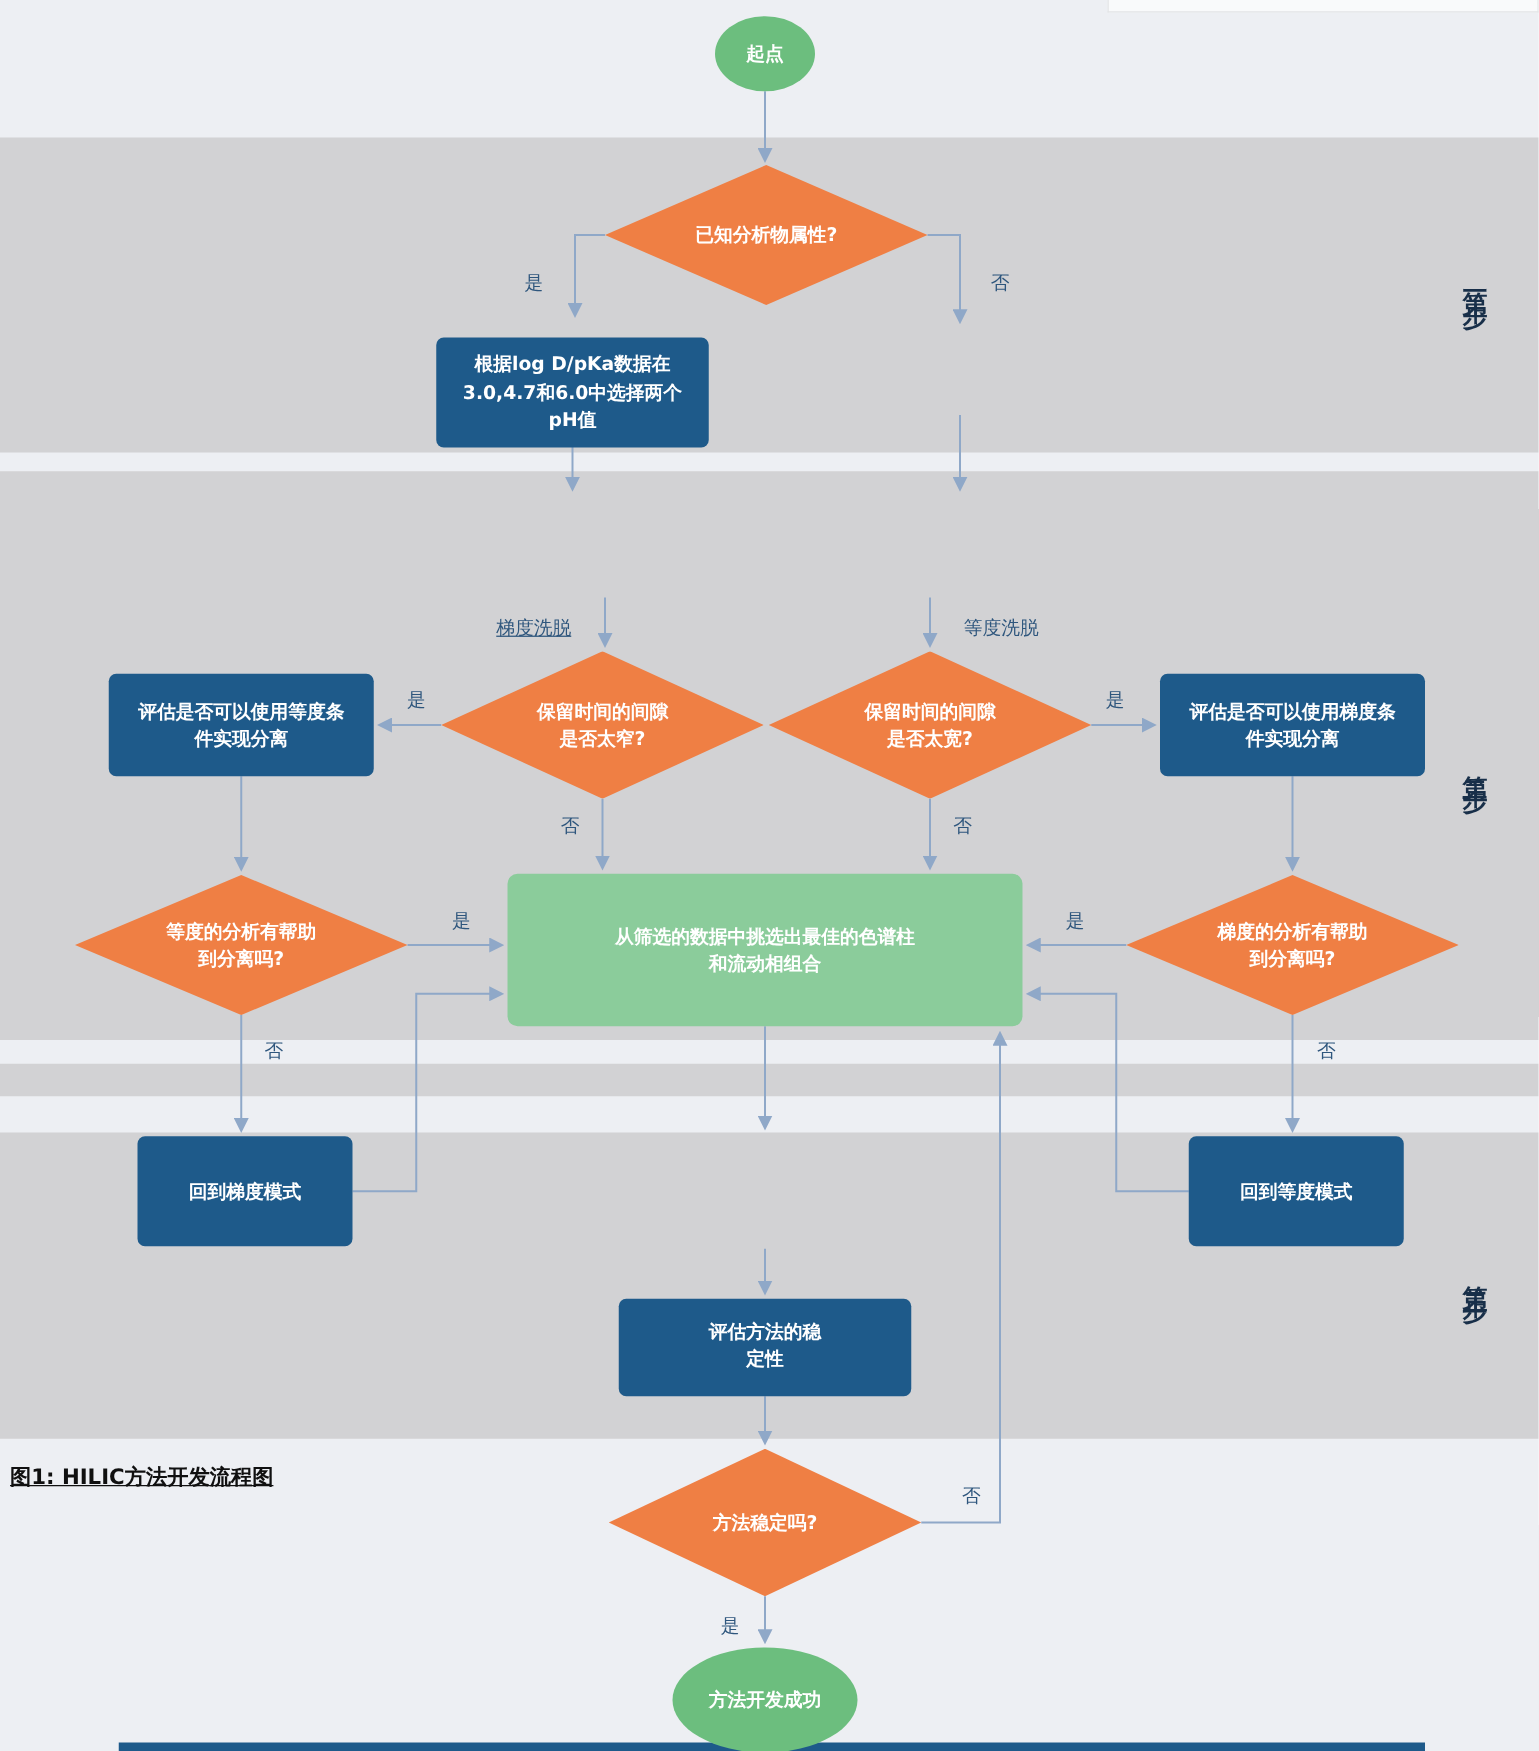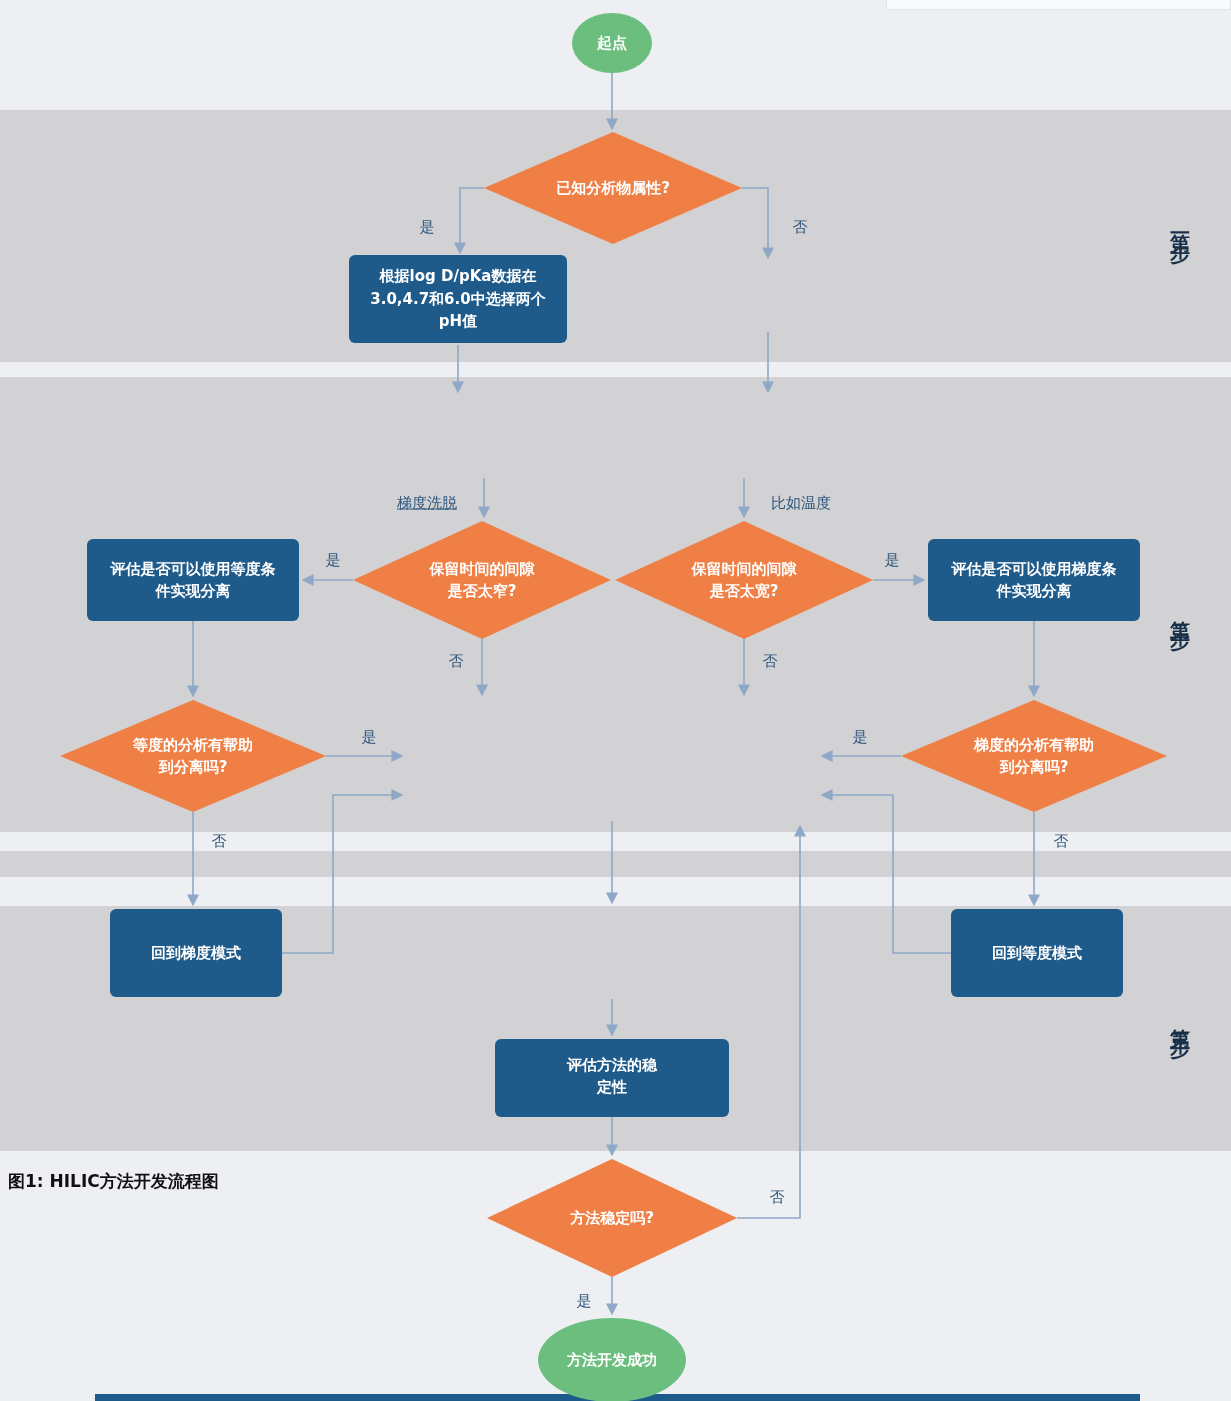--- a/index.html
+++ b/index.html
@@ -66,65 +66,67 @@
       <path d="M612 1117 L612 1154" marker-end="url(#arrow)"></path>
       <path d="M737 1218 L800 1218 L800 827" marker-end="url(#arrow)"></path>
       <path d="M612 1277 L612 1313" marker-end="url(#arrow)"></path>
     </g>
   </svg>
 
   <div class="node ellipse" style="left:572px;top:13px;width:80px;height:60px;">起点</div>
 
   <div class="node diamond" style="left:484px;top:132px;width:258px;height:112px;">已知分析物属性?</div>
 
-  <div class="node rect" style="left:349px;top:255px;width:218px;height:88px;text-align:center;">根据log D/pKa数据在
+  <div class="node rect" style="left:349px;top:270px;width:218px;height:88px;text-align:center;">根据log D/pKa数据在
 3.0,4.7和6.0中选择两个
 pH值</div>
 
 
   <div class="node diamond" style="left:353px;top:521px;width:258px;height:118px;">保留时间的间隙
 是否太窄?</div>
   <div class="node diamond" style="left:615px;top:521px;width:258px;height:118px;">保留时间的间隙
 是否太宽?</div>
 
   <div class="node rect" style="left:87px;top:539px;width:212px;height:82px;">评估是否可以使用等度条
 件实现分离</div>
   <div class="node rect" style="left:928px;top:539px;width:212px;height:82px;">评估是否可以使用梯度条
 件实现分离</div>
 
   <div class="node diamond" style="left:60px;top:700px;width:266px;height:112px;">等度的分析有帮助
 到分离吗?</div>
   <div class="node diamond" style="left:901px;top:700px;width:266px;height:112px;">梯度的分析有帮助
 到分离吗?</div>
 
+  <div class="node green-rect" style="left:406px;top:699px;width:412px;height:122px;">从筛选的数据中挑选出最佳的色谱柱
+和流动相组合</div>
 
   <div class="node rect" style="left:110px;top:909px;width:172px;height:88px;">回到梯度模式</div>
   <div class="node rect" style="left:951px;top:909px;width:172px;height:88px;">回到等度模式</div>
 
   <div class="node rect" style="left:495px;top:1039px;width:234px;height:78px;font-family:Liberation Mono, monospace;">评估方法的稳
 定性</div>
 
   <div class="node diamond" style="left:487px;top:1159px;width:250px;height:118px;">方法稳定吗?</div>
 
   <div class="node ellipse" style="left:538px;top:1318px;width:148px;height:84px;">方法开发成功</div>
 
   <span class="edge-label" style="left:427px;top:227px;">是</span>
   <span class="edge-label" style="left:800px;top:227px;">否</span>
   <span class="edge-label" style="left:427px;top:503px;text-decoration:underline;">梯度洗脱</span>
-  <span class="edge-label" style="left:801px;top:503px;">比如温度</span>
+  <span class="edge-label" style="left:801px;top:503px;">等度洗脱</span>
   <span class="edge-label" style="left:333px;top:560px;">是</span>
   <span class="edge-label" style="left:892px;top:560px;">是</span>
   <span class="edge-label" style="left:456px;top:661px;">否</span>
   <span class="edge-label" style="left:770px;top:661px;">否</span>
   <span class="edge-label" style="left:369px;top:737px;">是</span>
   <span class="edge-label" style="left:860px;top:737px;">是</span>
   <span class="edge-label" style="left:219px;top:841px;">否</span>
   <span class="edge-label" style="left:1061px;top:841px;">否</span>
   <span class="edge-label" style="left:777px;top:1197px;">否</span>
   <span class="edge-label" style="left:584px;top:1301px;">是</span>
 
   <div class="step-label" style="left:1181px;top:225px;">第一步</div>
   <div class="step-label" style="left:1181px;top:612px;">第二步</div>
   <div class="step-label" style="left:1181px;top:1020px;">第三步</div>
 
-  <div class="caption" style="left:8px;top:1170px;">图1: HILIC方法开发流程图</div>
+  <div class="caption" style="left:8px;top:1170px;text-decoration:underline;">图1: HILIC方法开发流程图</div>
 
 </div>
 
 </body></html>

